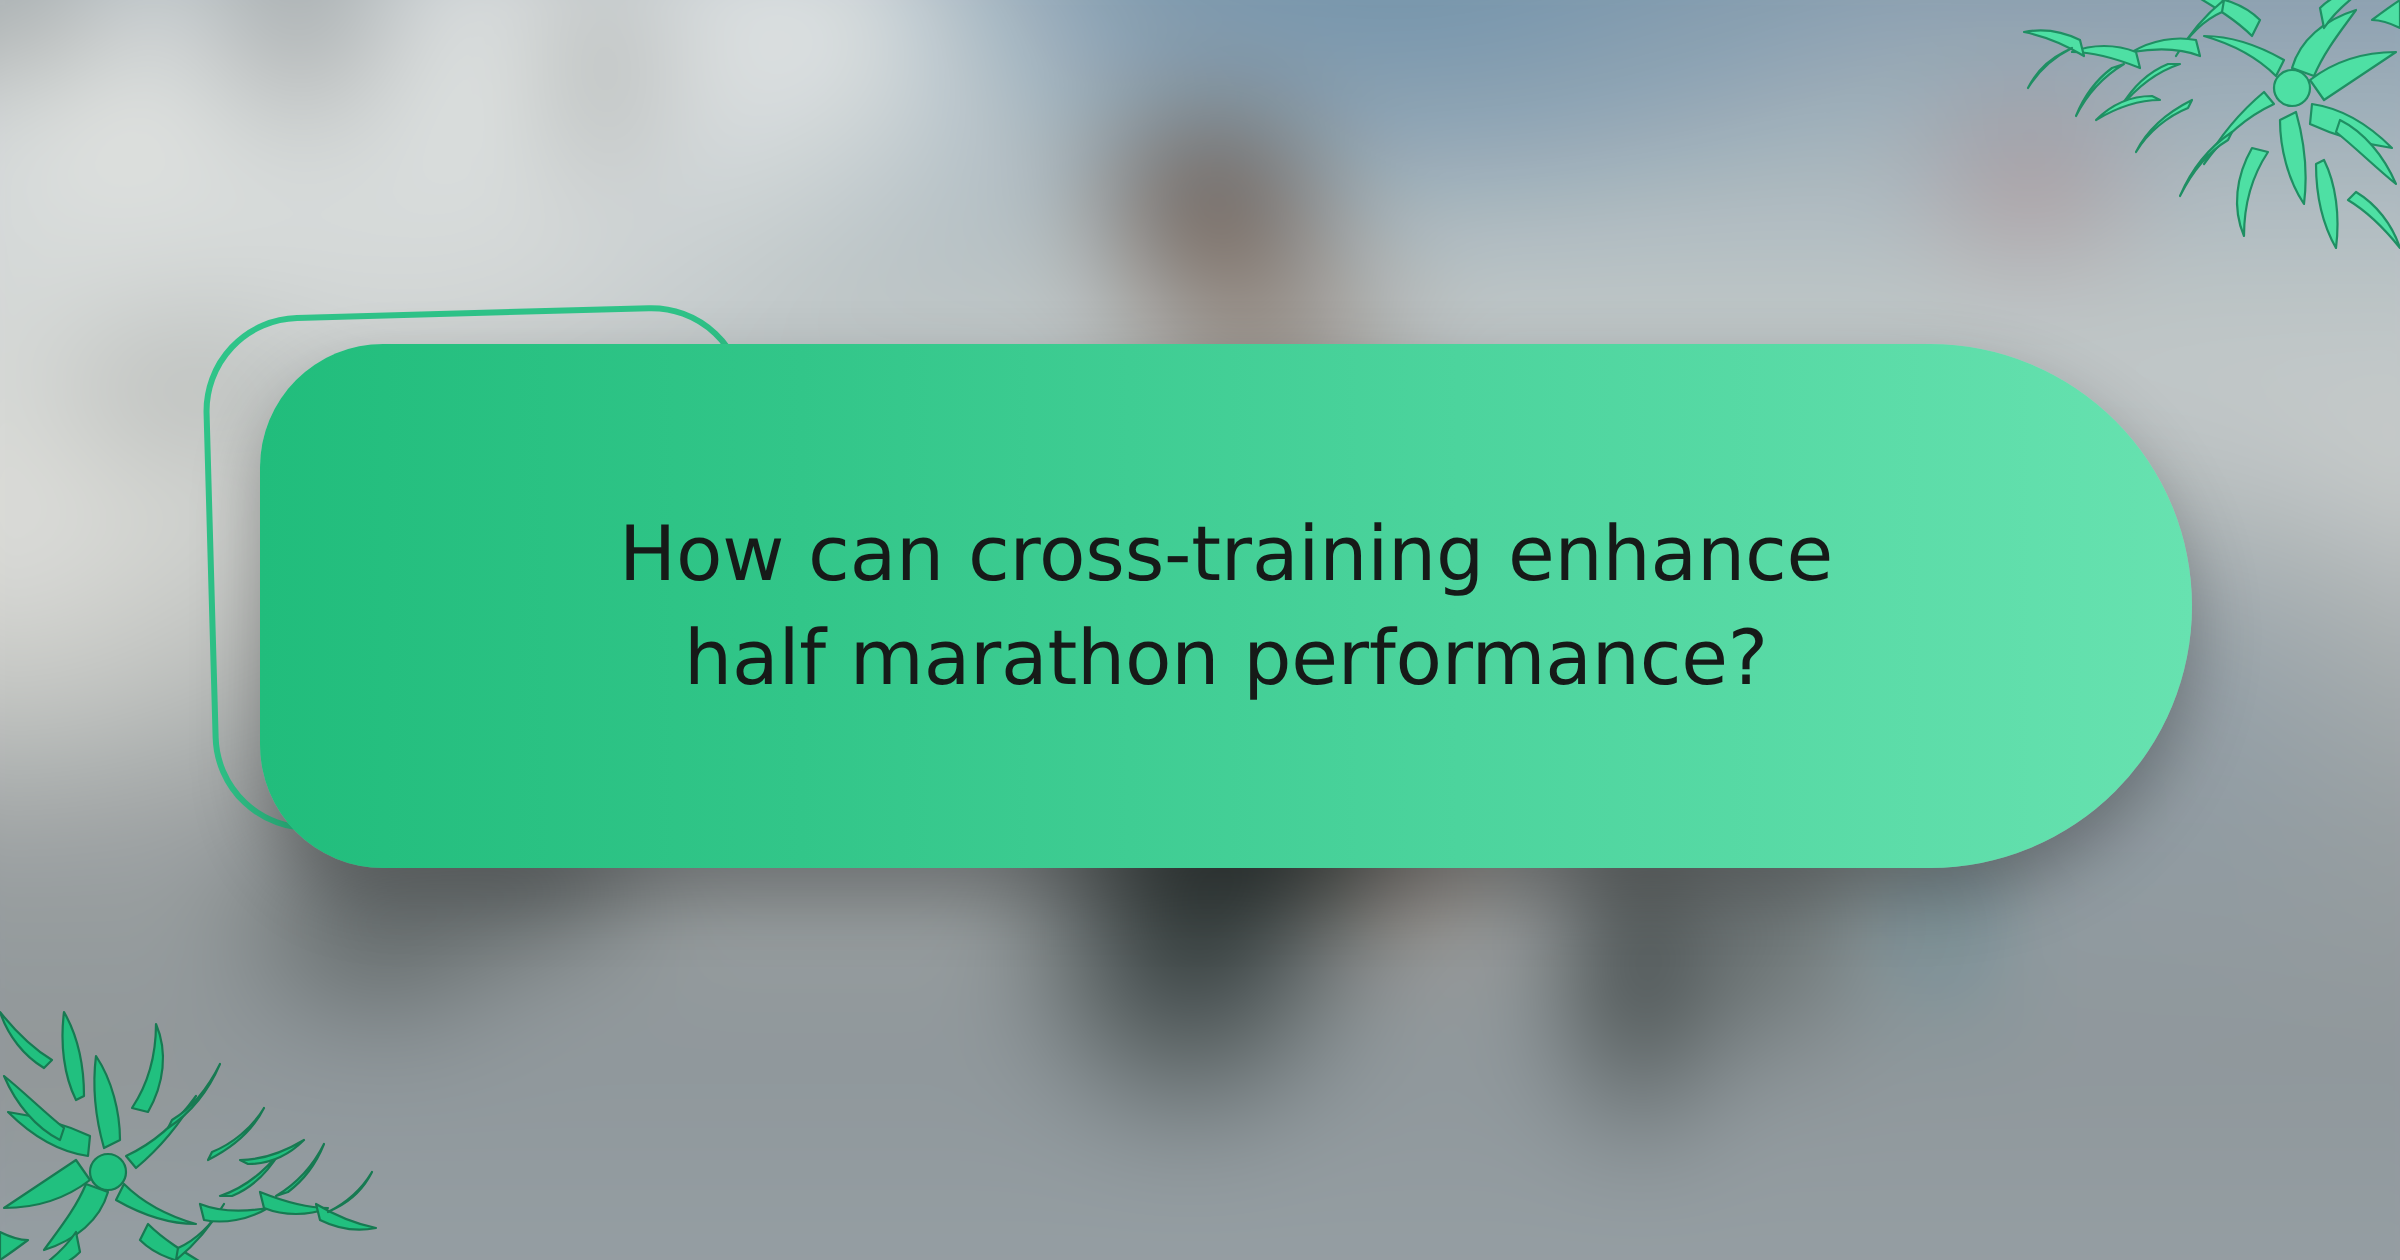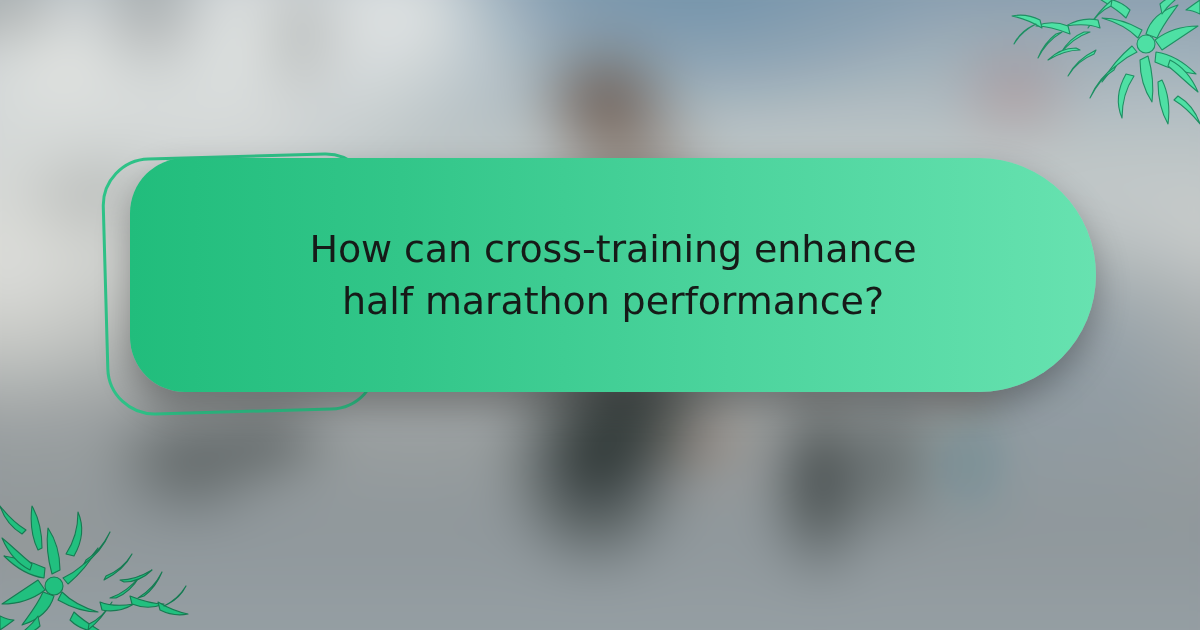--- a/index.html
+++ b/index.html
@@ -89,22 +89,22 @@
     position:absolute;
     left:104px; top:155px;
     width:272px; height:258px;
     border:3px solid #2fc489;
     border-radius:48px;
     transform:rotate(-1.6deg);
     background:transparent;
   }
   .card {
     position:absolute;
-    left:130px; top:158px;
-    width:966px; height:234px;
+    left:130px; top:172px;
+    width:966px; height:262px;
     border-radius:62px 132px 132px 62px;
     background:linear-gradient(90deg,#21bd7c 0%, #32c689 28%, #4cd49d 62%, #67e2b0 100%);
     box-shadow:0 14px 34px rgba(0,0,0,0.30);
     display:flex;
     align-items:center;
     justify-content:center;
     padding:0 38px;
   }
   .card-title {
     font-size:38px;

